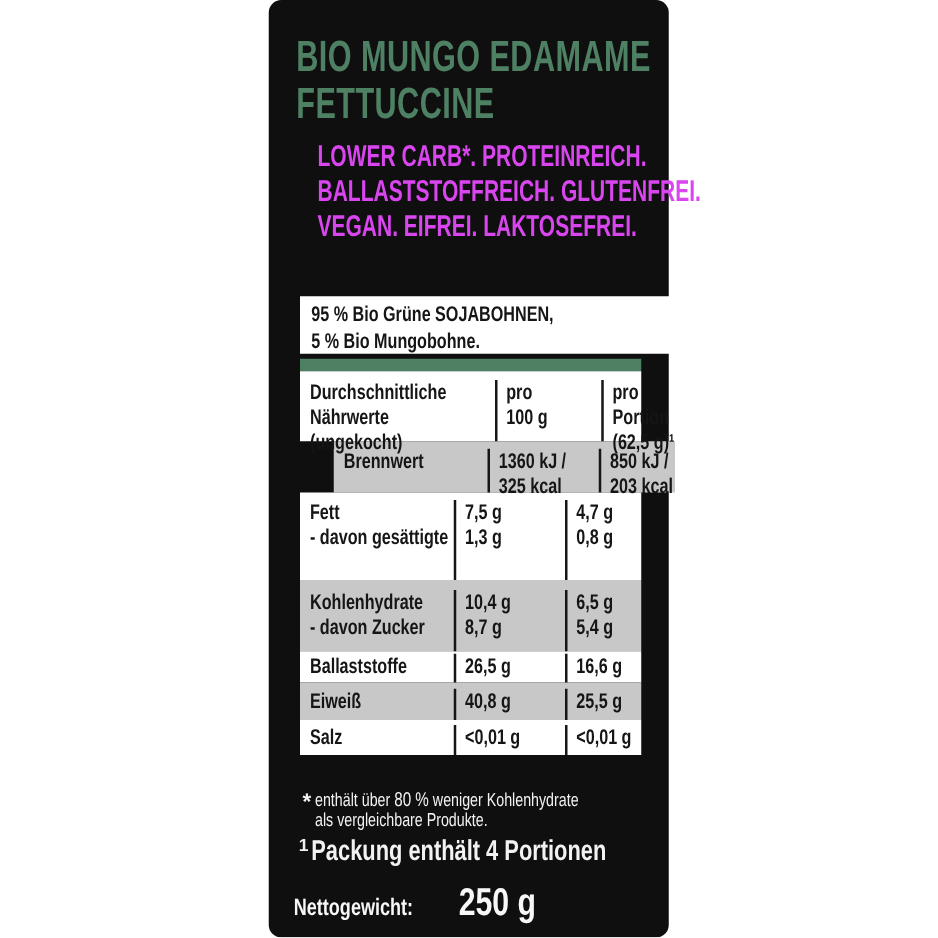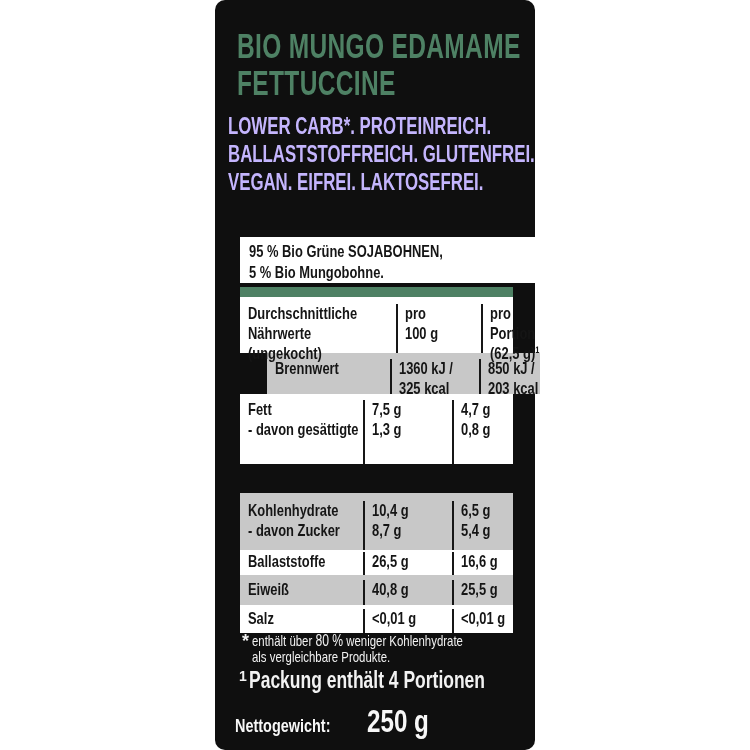--- a/index.html
+++ b/index.html
@@ -12,42 +12,42 @@
   html,body{width:750px;height:750px;background:#ffffff;font-family:"Liberation Sans",sans-serif;}
   .page{position:relative;width:750px;height:750px;background:#ffffff;overflow:hidden;}
   .panel{position:absolute;left:215px;top:0;width:320px;height:750px;background:var(--panel);border-radius:10px;}
   .abs{position:absolute;}
 
   
   .condL{display:block;transform:scaleX(0.70);transform-origin:0 50%;white-space:nowrap;}
   .cond{display:inline-block;transform:scaleX(0.76);transform-origin:0 50%;white-space:nowrap;}
 
   .title{left:22px;top:27px;color:var(--green);font-weight:bold;font-size:35px;line-height:37px;letter-spacing:0.5px;}
-  .subtitle{left:13px;top:112px;color:#c4b5fd;font-weight:bold;font-size:24px;line-height:28px;}
+  .subtitle{left:39px;top:112px;color:#d946ef;font-weight:bold;font-size:24px;line-height:28px;}
 
   .zut-header{left:25px;top:210px;width:273px;height:27px;background:var(--green);color:#101010;
     font-weight:bold;font-size:20px;line-height:27px;padding-left:9px;}
   .ingredients{left:25px;top:237px;width:312px;height:46px;background:#ffffff;color:var(--ink);
     font-weight:bold;font-size:17px;line-height:21px;padding:4px 0 0 9px;}
   .separator{left:25px;top:287px;width:273px;height:10px;background:var(--green);}
 
   .table{left:25px;top:297px;width:273px;color:var(--ink);font-weight:bold;font-size:17px;}
   .tr{display:flex;width:273px;}
   .bg-w{background:#ffffff;}
   .bg-g{background:var(--gray);}
   .td{height:100%;}
   .c1{width:123px;padding-left:8px;}
   .c2{width:89px;border-left:2px solid #161616;padding-left:7px;}
   .c3{width:61px;border-left:2px solid #161616;padding-left:7px;}
   .line{height:20px;line-height:20px;}
   .indent{padding-left:13px;}
   .h68{height:56px;padding-top:7px;gap:33px;}
   .h50{height:41px;padding-top:6px;margin-left:27px;}
   .h70{height:70px;padding-top:6px;justify-content:space-between;}
-  .h57{height:57px;padding-top:8px;margin-top:29px;}
+  .h57{height:57px;padding-top:8px;}
   .h25{height:25px;padding-top:2px;align-items:center;}
   .h30{height:30px;padding-top:5px;}
   .h28{height:28px;padding-top:4px;}
 
   .fn1{left:27px;top:633px;display:flex;color:#f2f2f2;}
   .fn1 .marker{font-size:18px;font-weight:bold;width:10px;line-height:16px;}
   .fn1 .lines{font-size:15px;font-weight:normal;line-height:16px;}
   .fn-line{display:block;transform:scaleX(0.76);transform-origin:0 50%;white-space:nowrap;}
   .fn1 .strong{font-size:16px;}
   .fn2{left:24px;top:667px;display:flex;color:#f2f2f2;align-items:flex-start;}

